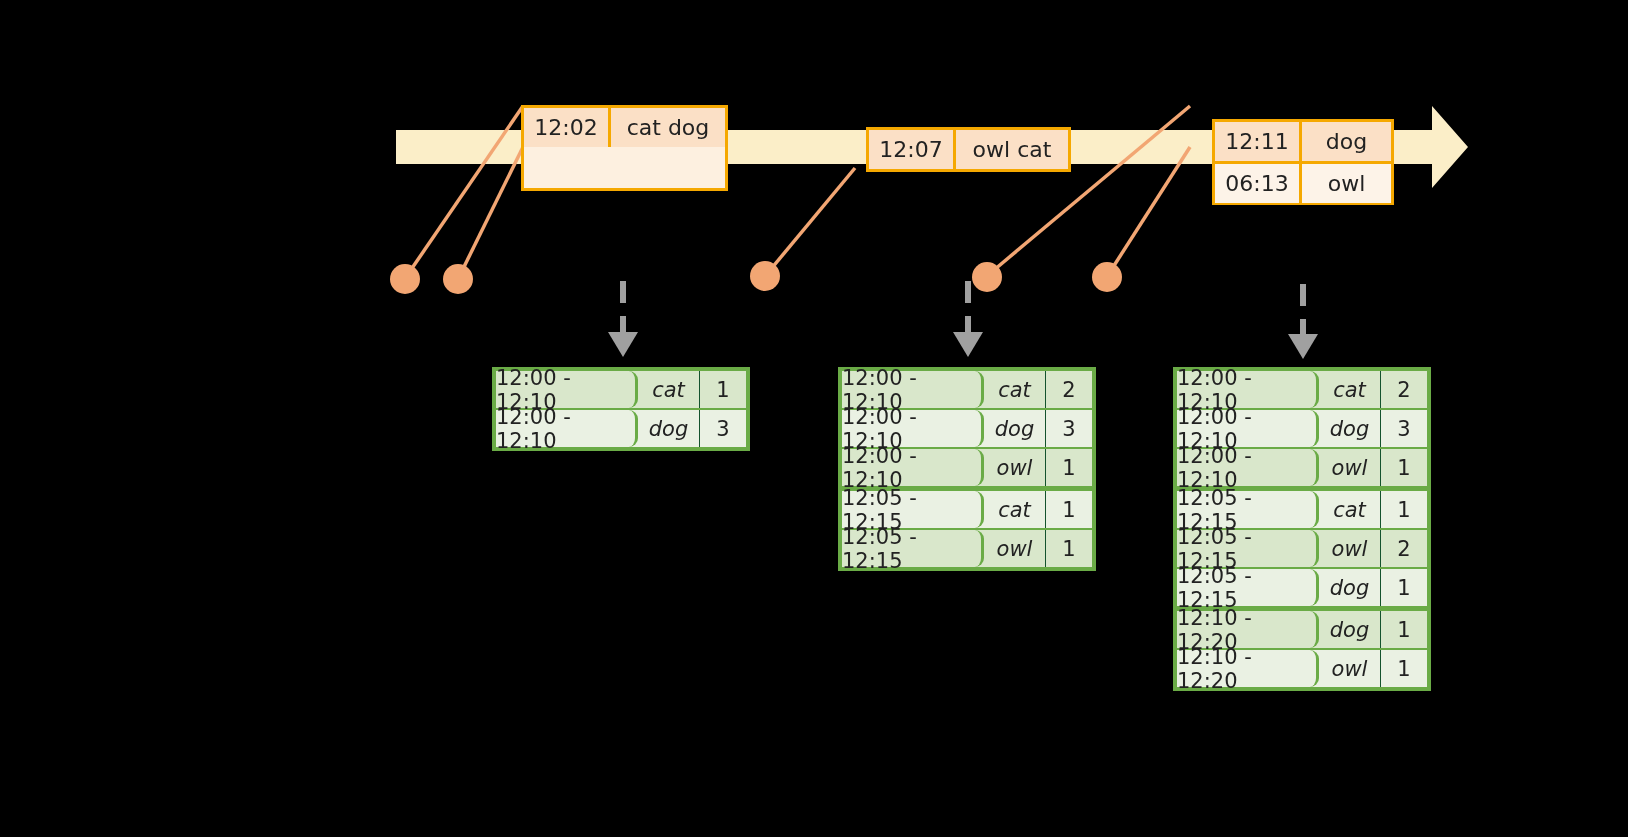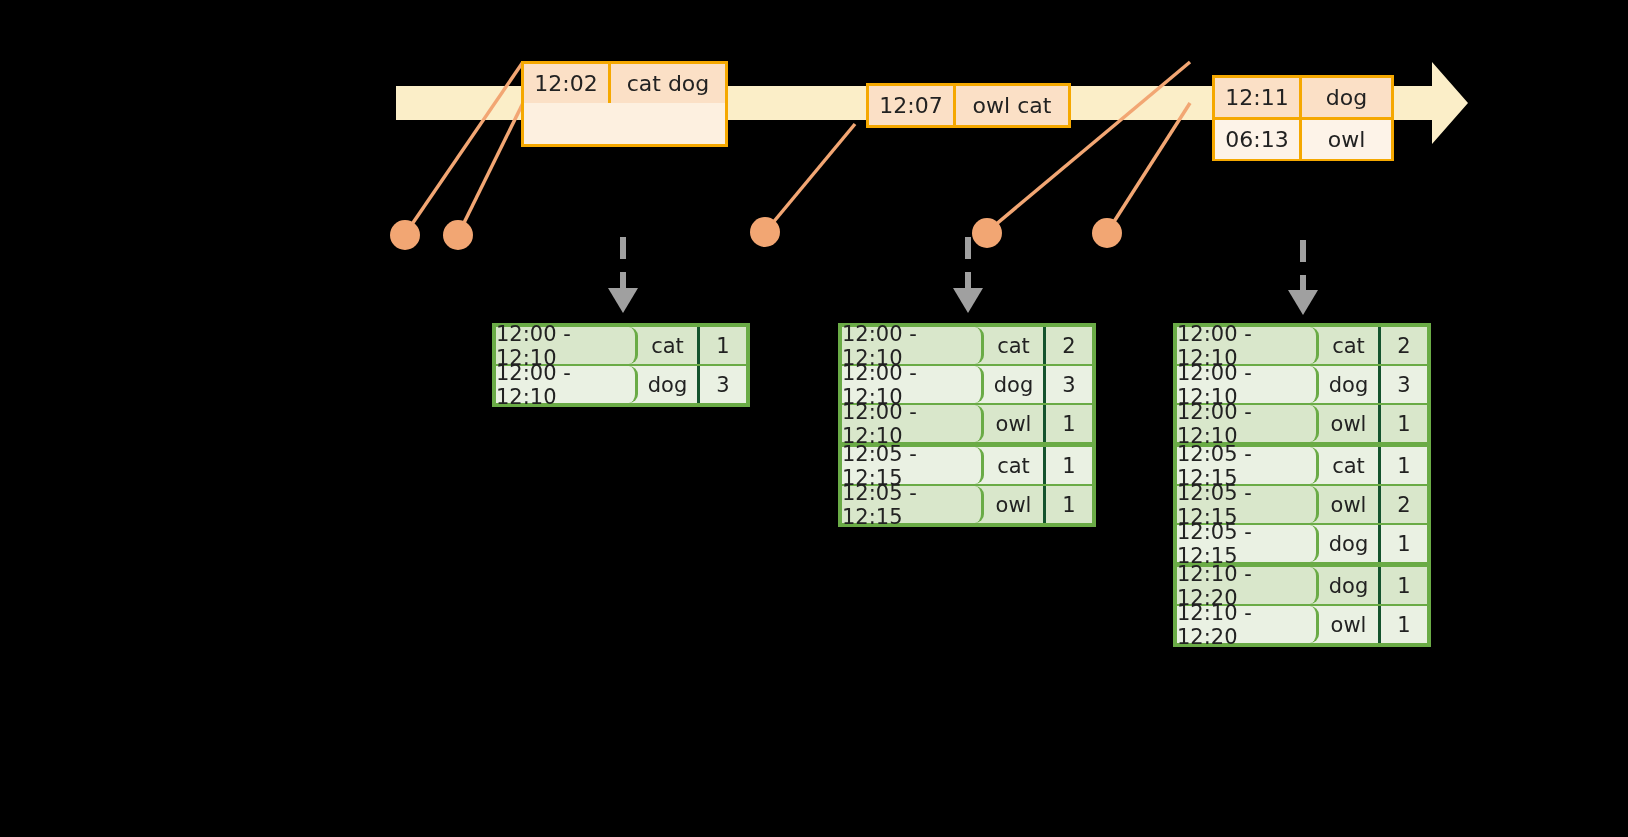--- a/index.html
+++ b/index.html
@@ -9,20 +9,21 @@
   }
   body {
     font-family: "DejaVu Sans", sans-serif;
   }
   #stage {
     position: relative;
     width: 1628px;
     height: 717px;
     background: #000000;
     overflow: hidden;
+    margin-top: 44px;
   }
 
   
   #timeline-svg {
     position: absolute;
     left: 0;
     top: 0;
     width: 1628px;
     height: 837px;
     pointer-events: none;
@@ -95,23 +96,24 @@
     border-right: 3px solid #6aab46;
     box-sizing: border-box;
     border-radius: 9px;
   }
   .rt-word {
     display: flex;
     align-items: center;
     justify-content: center;
     font-size: 21px;
     color: #222222;
-    border-right: 3px solid #14532d;
+    border-right: 1px solid #14532d;
     box-sizing: border-box;
     width: 62px;
+    font-style: italic;
   }
   .rt-count {
     display: flex;
     align-items: center;
     justify-content: center;
     font-size: 21px;
     color: #222222;
     box-sizing: border-box;
     width: 46px;
   }

